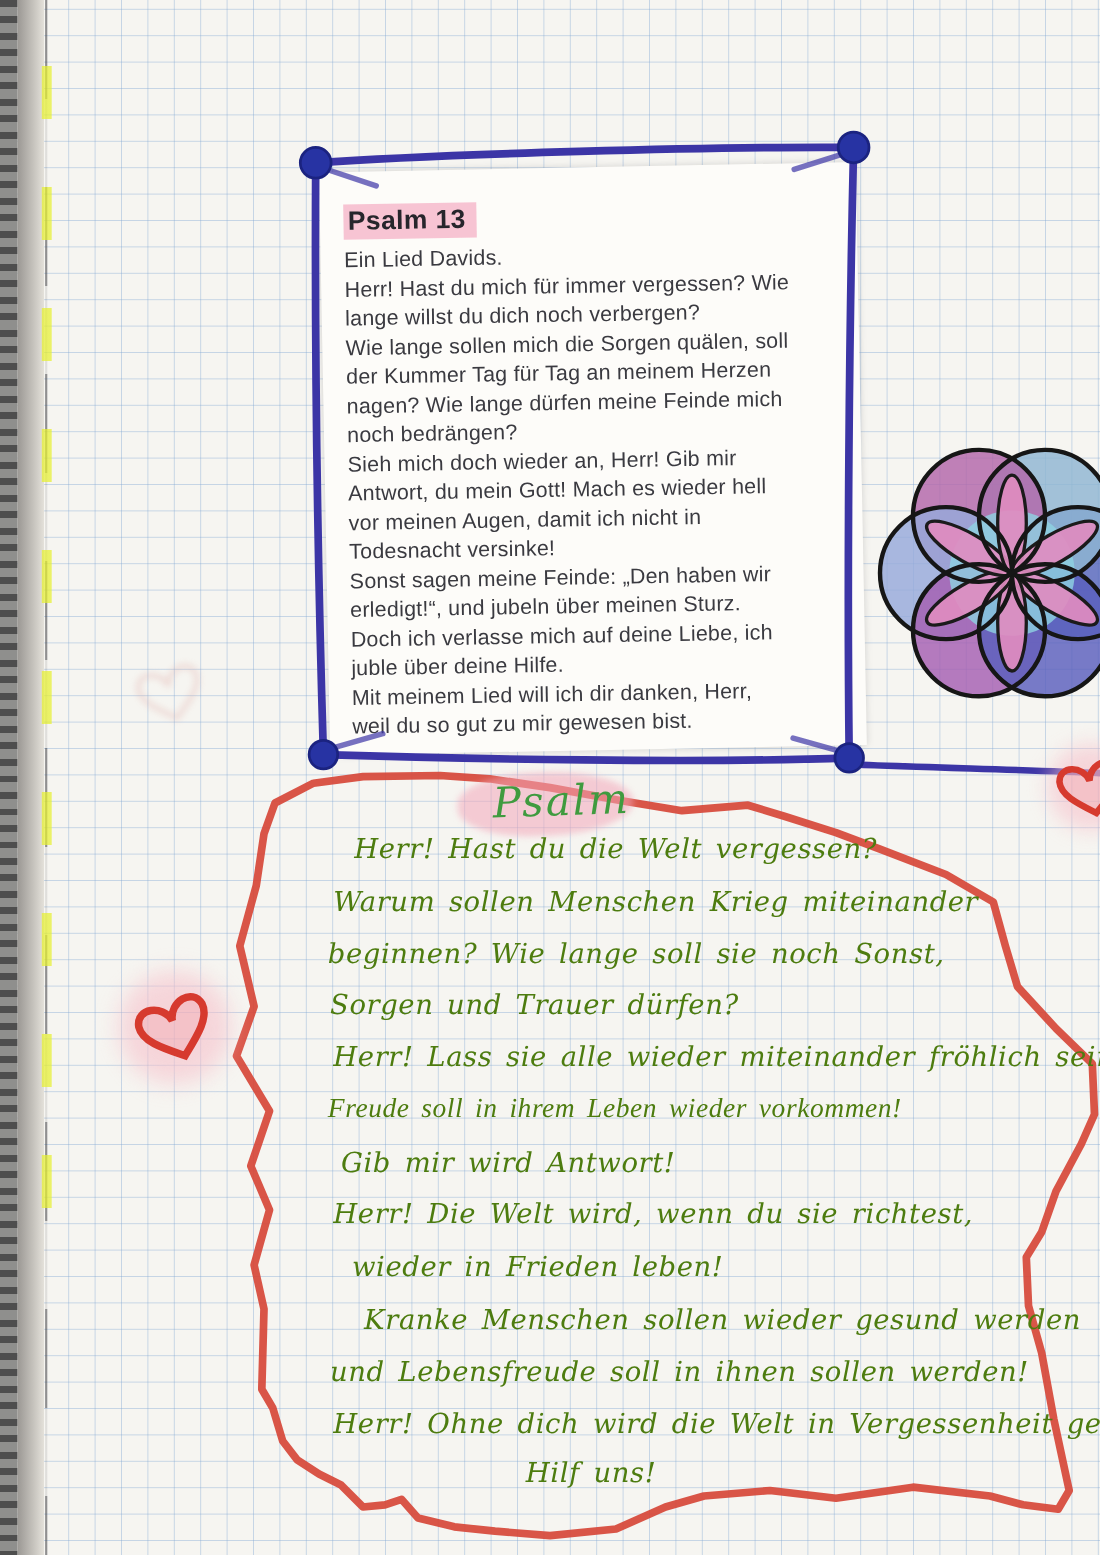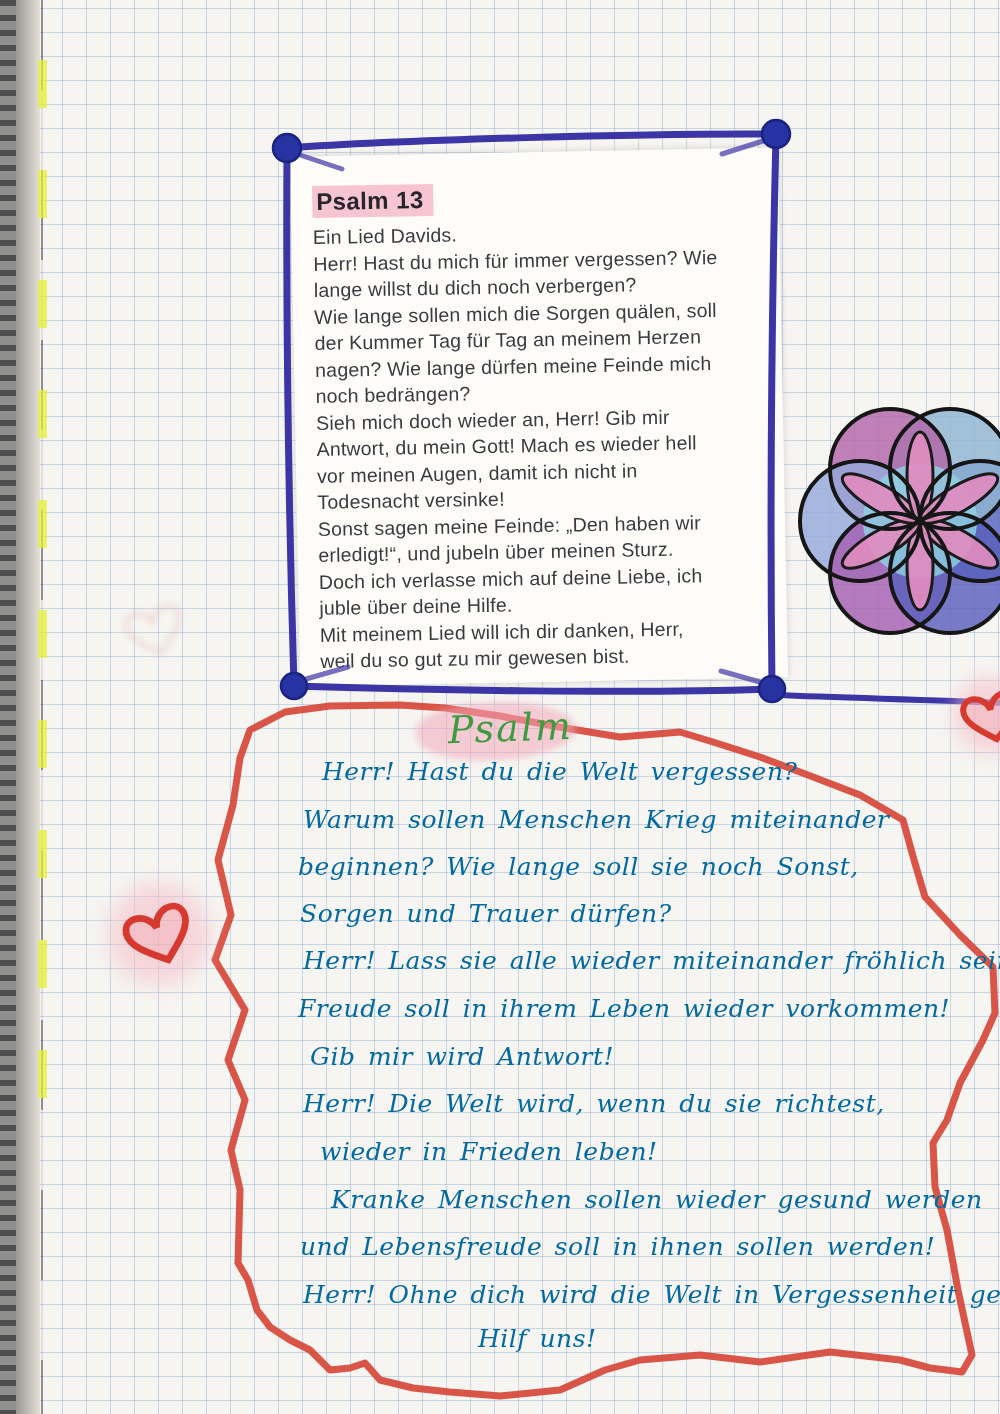--- a/index.html
+++ b/index.html
@@ -30,21 +30,21 @@
   .printed-title{font-size:24px;font-weight:bold;color:#26262c;letter-spacing:.4px;margin-bottom:8px;}
   .printed-title .hl{background:rgba(244,166,190,.65);padding:2px 10px 3px 4px;}
   .p-line{font-size:19.5px;line-height:26.5px;letter-spacing:.2px;white-space:nowrap;}
 
   
   .hand-title{position:absolute;left:448px;top:706px;font-family:"DejaVu Serif",serif;
     font-style:italic;font-size:38px;letter-spacing:2px;color:#3f9b3f;transform:rotate(-2deg);z-index:6;}
   .hand-title-hl{position:absolute;left:416px;top:702px;width:160px;height:58px;border-radius:45% 55% 50% 50%;
     background:rgba(243,168,185,.55);filter:blur(3px);transform:rotate(-3deg);z-index:5;}
   .h-line{position:absolute;font-family:"DejaVu Serif",serif;font-style:italic;
-    font-size:25px;letter-spacing:.5px;word-spacing:4px;color:#0369a1;white-space:nowrap;z-index:6;}
+    font-size:25px;letter-spacing:.5px;word-spacing:4px;color:#4d7c0f;white-space:nowrap;z-index:6;}
 
   svg.overlay{position:absolute;left:0;top:0;z-index:4;pointer-events:none;}
   .flower-fills{mix-blend-mode:multiply;}
 </style>
 </head>
 <body>
 
 <div class="binding"></div>
 <div class="binding-shadow"></div>
 <div class="crease"></div>
@@ -146,20 +146,20 @@
 </div>
 
 <div class="hand-title-hl"></div>
 <div class="hand-title">Psalm</div>
 
 <div class="h-line" style="left:322px;top:757px;">Herr! Hast du die Welt vergessen?</div>
 <div class="h-line" style="left:303px;top:805px;">Warum sollen Menschen Krieg miteinander</div>
 <div class="h-line" style="left:298px;top:852px;">beginnen? Wie lange soll sie noch Sonst,</div>
 <div class="h-line" style="left:300px;top:899px;">Sorgen und Trauer dürfen?</div>
 <div class="h-line" style="left:303px;top:946px;">Herr! Lass sie alle wieder miteinander fröhlich sein!</div>
-<div class="h-line" style="left:298px;top:994px;">Freude soll in ihrem Leben wieder vorkommen!</div>
+<div class="h-line" style="left:298px;top:994px;font-family:Liberation Serif, serif;">Freude soll in ihrem Leben wieder vorkommen!</div>
 <div class="h-line" style="left:310px;top:1042px;">Gib mir wird Antwort!</div>
 <div class="h-line" style="left:303px;top:1089px;">Herr! Die Welt wird, wenn du sie richtest,</div>
 <div class="h-line" style="left:320px;top:1137px;">wieder in Frieden leben!</div>
 <div class="h-line" style="left:310px;top:1185px;margin-left:21px;">Kranke Menschen sollen wieder gesund werden</div>
 <div class="h-line" style="left:300px;top:1232px;">und Lebensfreude soll in ihnen sollen werden!</div>
 <div class="h-line" style="left:303px;top:1280px;">Herr! Ohne dich wird die Welt in Vergessenheit geraten!</div>
 <div class="h-line" style="left:466px;top:1324px;margin-left:12px;">Hilf uns!</div>
 
 </body></html>

